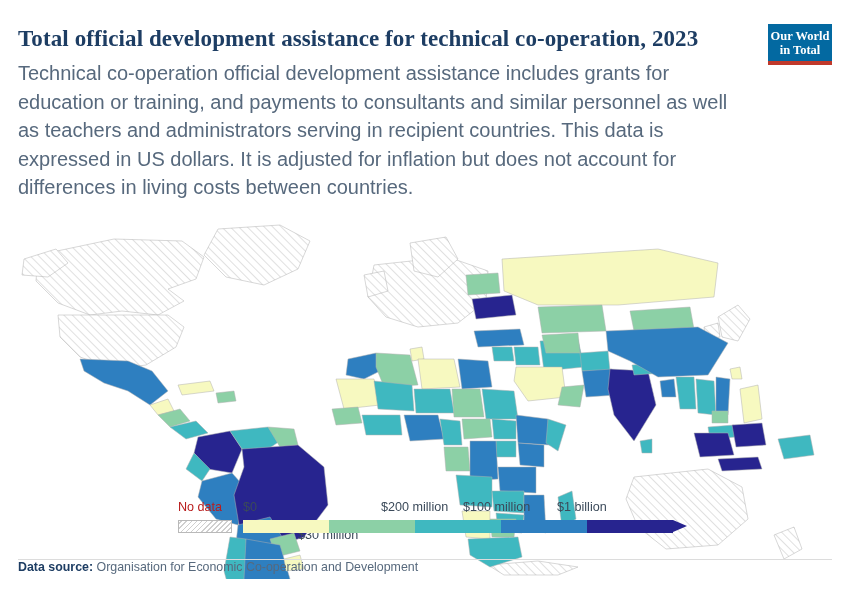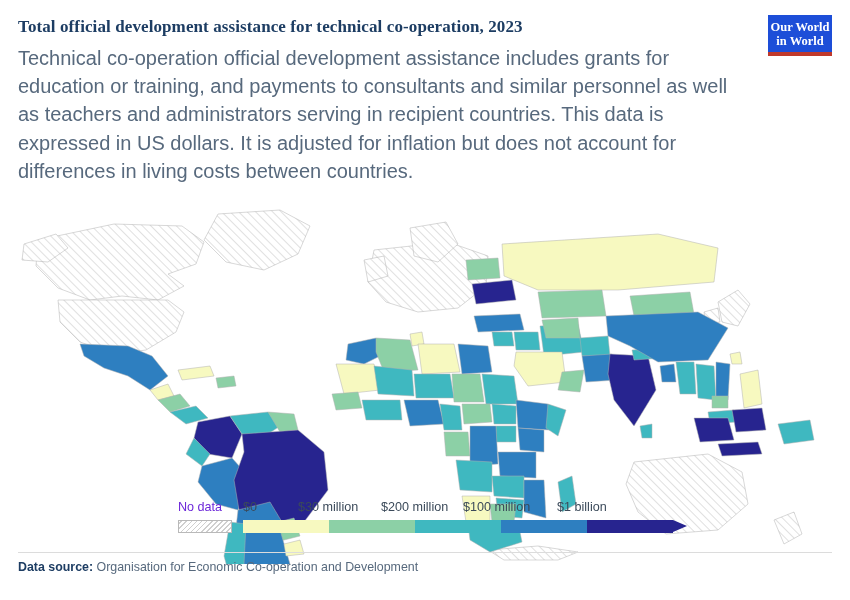--- a/index.html
+++ b/index.html
@@ -20,42 +20,42 @@
     height: 600px;
     box-sizing: border-box;
     padding: 14px 18px 0 18px;
   }
   
   .header {
     position: relative;
   }
   .title {
     font-family: "Liberation Serif", serif;
-    font-size: 17px;
+    font-size: 23px;
     font-weight: 700;
     color: #1d3d63;
     letter-spacing: 0.1px;
     line-height: 1.15;
-    margin: 3px 0 7px 0;
+    margin: 12px 0 7px 0;
     max-width: 740px;
   }
   .subtitle {
     font-size: 20px;
     line-height: 1.42;
     color: #57697d;
     max-width: 728px;
     margin: 0;
   }
   .owid-logo {
     position: absolute;
     top: -2px;
     right: 0;
     width: 64px;
     height: 41px;
-    background: #1d4ed8;
+    background: #0369a1;
     color: #ffffff;
     font-family: "Liberation Serif", serif;
     font-weight: 700;
     font-size: 12.5px;
     line-height: 14px;
     text-align: center;
     padding-top: 5px;
     box-sizing: border-box;
     border-bottom: 4px solid #c0392b;
   }
@@ -94,21 +94,21 @@
     font-size: 12.6px;
     color: #3b4a5a;
     white-space: nowrap;
     top: 0;
   }
   .nodata-label {
     position: absolute;
     left: 178px;
     top: 0;
     font-size: 12.6px;
-    color: #6d28d9;
+    color: #b91c1c;
   }
   .nodata-swatch {
     position: absolute;
     left: 178px;
     top: 20px;
     width: 54px;
     height: 13px;
     border: 1px solid #b9b9b9;
     box-sizing: border-box;
     background:
@@ -135,21 +135,21 @@
     border-bottom: 6.5px solid transparent;
   }
   
   .footer {
     position: absolute;
     left: 18px;
     right: 18px;
     bottom: 12px;
     height: 28px;
     border-top: 1px solid #dcdcdc;
-    padding-top: 7px;
+    padding-top: 0;
     font-size: 12.4px;
     color: #57697d;
     display: flex;
     justify-content: space-between;
     align-items: baseline;
     flex-direction: column;
   }
   .footer b {
     color: #1d3d63;
     font-weight: 700;
@@ -161,21 +161,21 @@
 </head>
 <body>
 
 <div id="root">
 
   <div class="header">
     <h1 class="title">Total official development assistance for technical co-operation, 2023</h1>
     <p class="subtitle">Technical co-operation official development assistance includes grants for education or training, and payments to consultants and similar personnel as well as teachers and administrators serving in recipient countries. This data is expressed in US dollars. It is adjusted for inflation but does not account for differences in living costs between countries.</p>
     <div class="owid-logo">
       <div>Our World</div>
-      <div>in World</div>
+      <div>in Total</div>
     </div>
   </div>
 
   <div class="map-wrap">
     <svg width="814" height="360" viewBox="0 0 814 360">
       <defs>
         <pattern id="hatch" width="6" height="6" patternUnits="userSpaceOnUse" patternTransform="rotate(-45)">
           <rect width="6" height="6" fill="#ffffff"></rect>
           <line x1="0" y1="0" x2="0" y2="6" stroke="#cfcfcf" stroke-width="1.3"></line>
         </pattern>
@@ -278,21 +278,21 @@
         <path fill="#f7f9c0" d="M712,150 L722,148 L724,160 L714,160 Z"></path>
       </g>
     </svg>
   </div>
 
   <div class="legend">
     <div class="legend-inner">
       <div class="legend-labels">
         <span class="nodata-label">No data</span>
         <span class="legend-label" style="left:243px;">$0</span>
-        <span class="legend-label" style="left:298px;">$30 million</span>
+        <span class="legend-label" style="left:298px;margin-top:28px;">$30 million</span>
         <span class="legend-label" style="left:381px;">$200 million</span>
         <span class="legend-label" style="left:463px;">$100 million</span>
         <span class="legend-label" style="left:557px;">$1 billion</span>
       </div>
 
       <div class="nodata-swatch"></div>
 
       <div class="bins">
         <div class="bin" style="width:86px;background:#f7f9c0;"></div>
         <div class="bin" style="width:86px;background:#8cd0a6;"></div>

